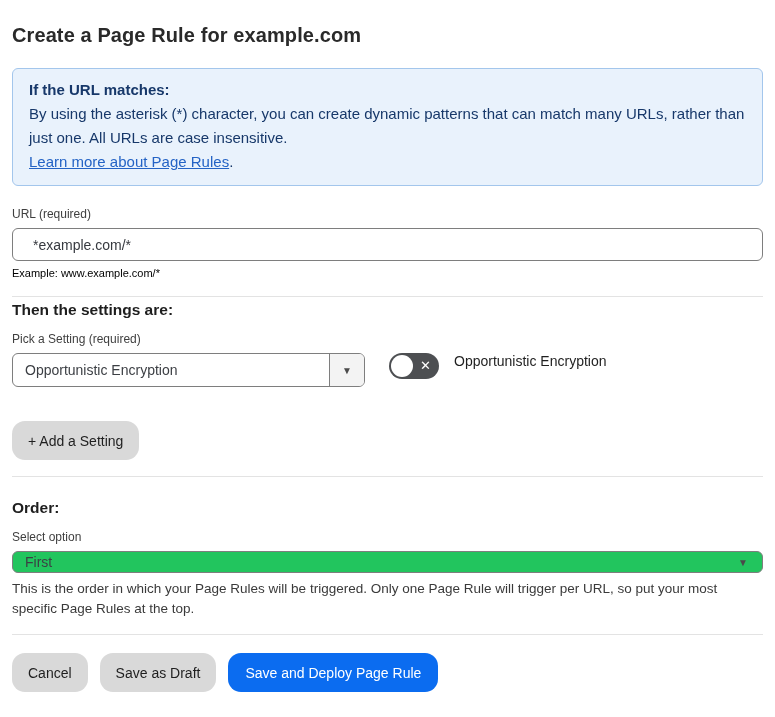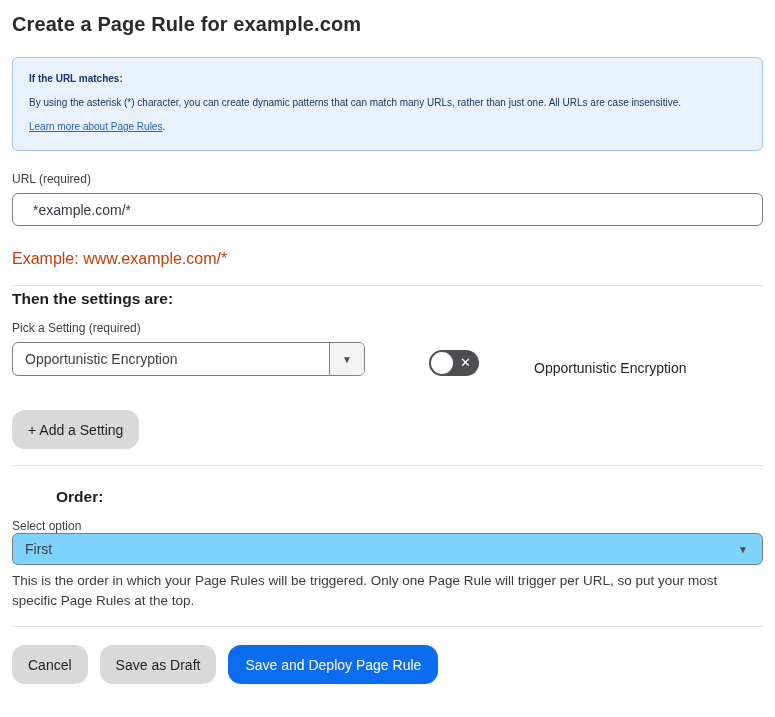--- a/index.html
+++ b/index.html
@@ -13,30 +13,30 @@
     width: 775px;
     height: 717px;
     padding: 12px 12px 0 12px;
     overflow: hidden;
   }
   .page-title {
     font-size: 20px;
     font-weight: 700;
     color: #2a2a2a;
     letter-spacing: 0.1px;
-    margin-top: 1px;
+    margin-top: 12px;
   }
   .info-box {
     margin-top: 21px;
     background: #e9f2fc;
     border: 1px solid #a3c6ec;
     border-radius: 6px;
     padding: 9px 16px 11px 16px;
     color: #17386a;
-    font-size: 10px;
+    font-size: 15px;
     line-height: 24px;
   }
   .info-heading { font-weight: 700; }
   .info-link-row { display: inline; }
   .info-link {
     color: #2463c5;
     text-decoration: underline;
     cursor: pointer;
     text-align: center;
   }
@@ -53,46 +53,45 @@
     border-radius: 6px;
     padding: 0 20px;
     font-size: 14px;
     font-family: "Liberation Sans", sans-serif;
     color: #36393f;
     background: #ffffff;
     outline: none;
     display: block;
   }
   .helper-text {
-    margin-top: 24px;
-    font-size: 16px;
-    color: #c2410c;
+    margin-top: 6px;
+    font-size: 11px;
+    color: #000000;
   }
   .divider {
     border: none;
     border-top: 1px solid #e3e3e3;
     height: 0;
     width: 751px;
   }
   .divider-1 { margin-top: 17px; }
   .divider-2 { margin-top: 16px; }
   .divider-3 { margin-top: 15px; }
   .section-heading {
     margin-top: 4px;
     font-size: 15.5px;
     font-weight: 700;
     color: #1e1e1e;
   }
-  .section-heading.order { margin-top: 22px; margin-left: 44px; }
+  .section-heading.order { margin-top: 22px; }
   .picker-label { margin-top: 13px; }
   .setting-row {
     margin-top: 7px;
     display: flex;
-    align-items: flex-end;
-    gap: 40px;
+    align-items: flex-start;
   }
   .combo {
     width: 353px;
     height: 34px;
     border: 1px solid #7e7e7e;
     border-radius: 6px;
     background: #ffffff;
     display: flex;
     align-items: stretch;
     cursor: pointer;
@@ -167,25 +166,26 @@
     background: #d9d9d9;
     color: #1f1f1f;
   }
   .btn-blue {
     background: #0b6cf0;
     color: #ffffff;
     padding: 0 17px;
   }
   .add-setting-btn { margin-top: 34px; }
   .select-box {
+    margin-top: 7px;
     width: 751px;
-    height: 32px;
+    height: 22px;
     border: 1px solid #7e7e7e;
     border-radius: 6px;
-    background: #7dd3fc;
+    background: #22c55e;
     display: flex;
     align-items: center;
     padding: 0 14px 0 12px;
     font-size: 14px;
     color: #3c3f44;
     cursor: pointer;
     justify-content: space-between;
   }
   .select-arrow { font-size: 10px; color: #4a4a4a; }
   .order-help {

